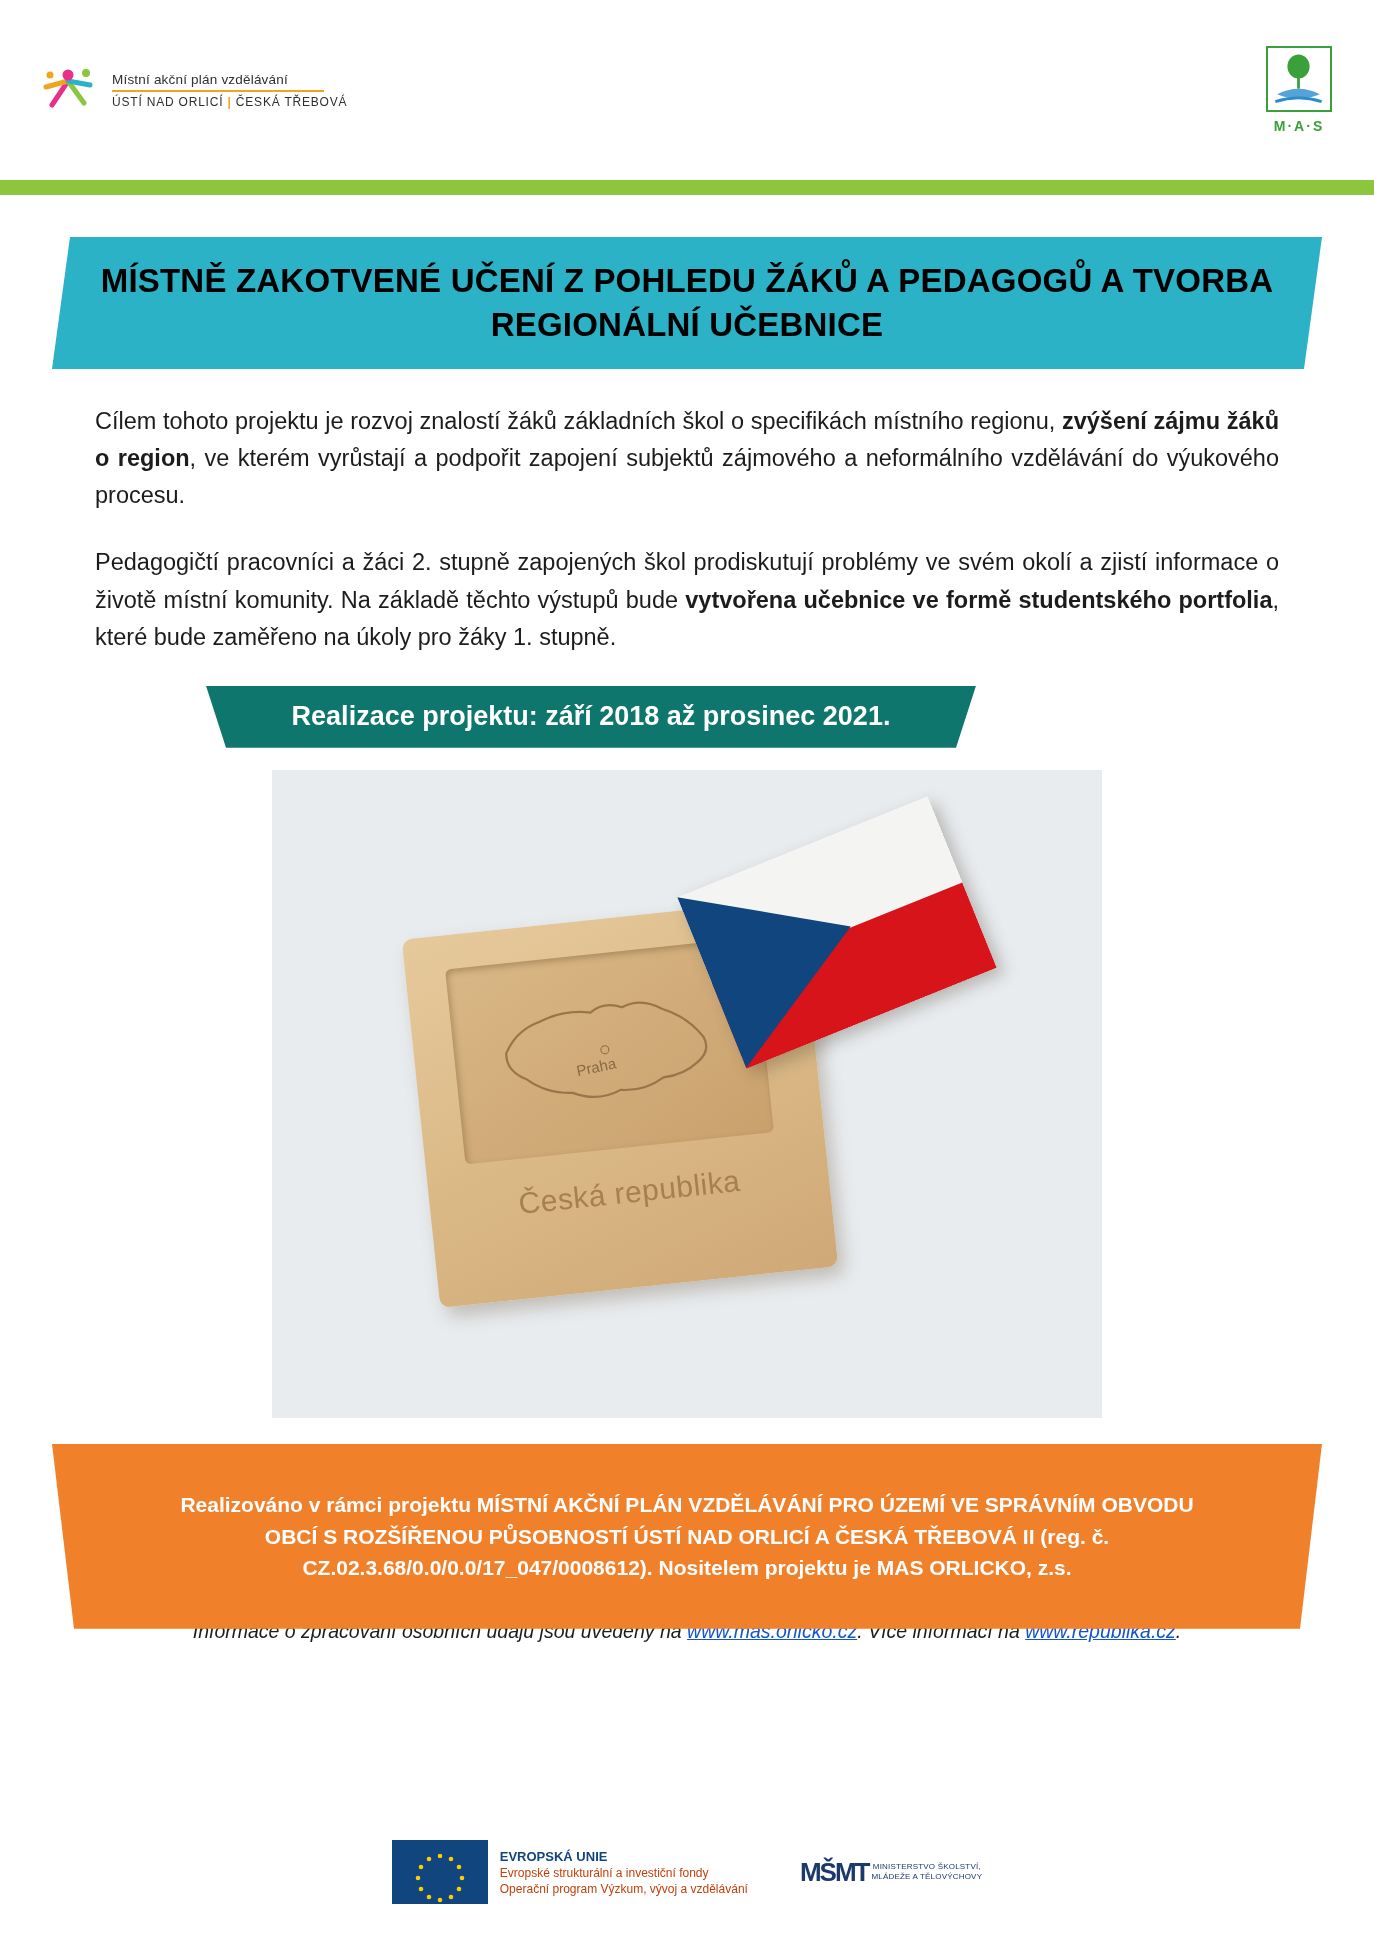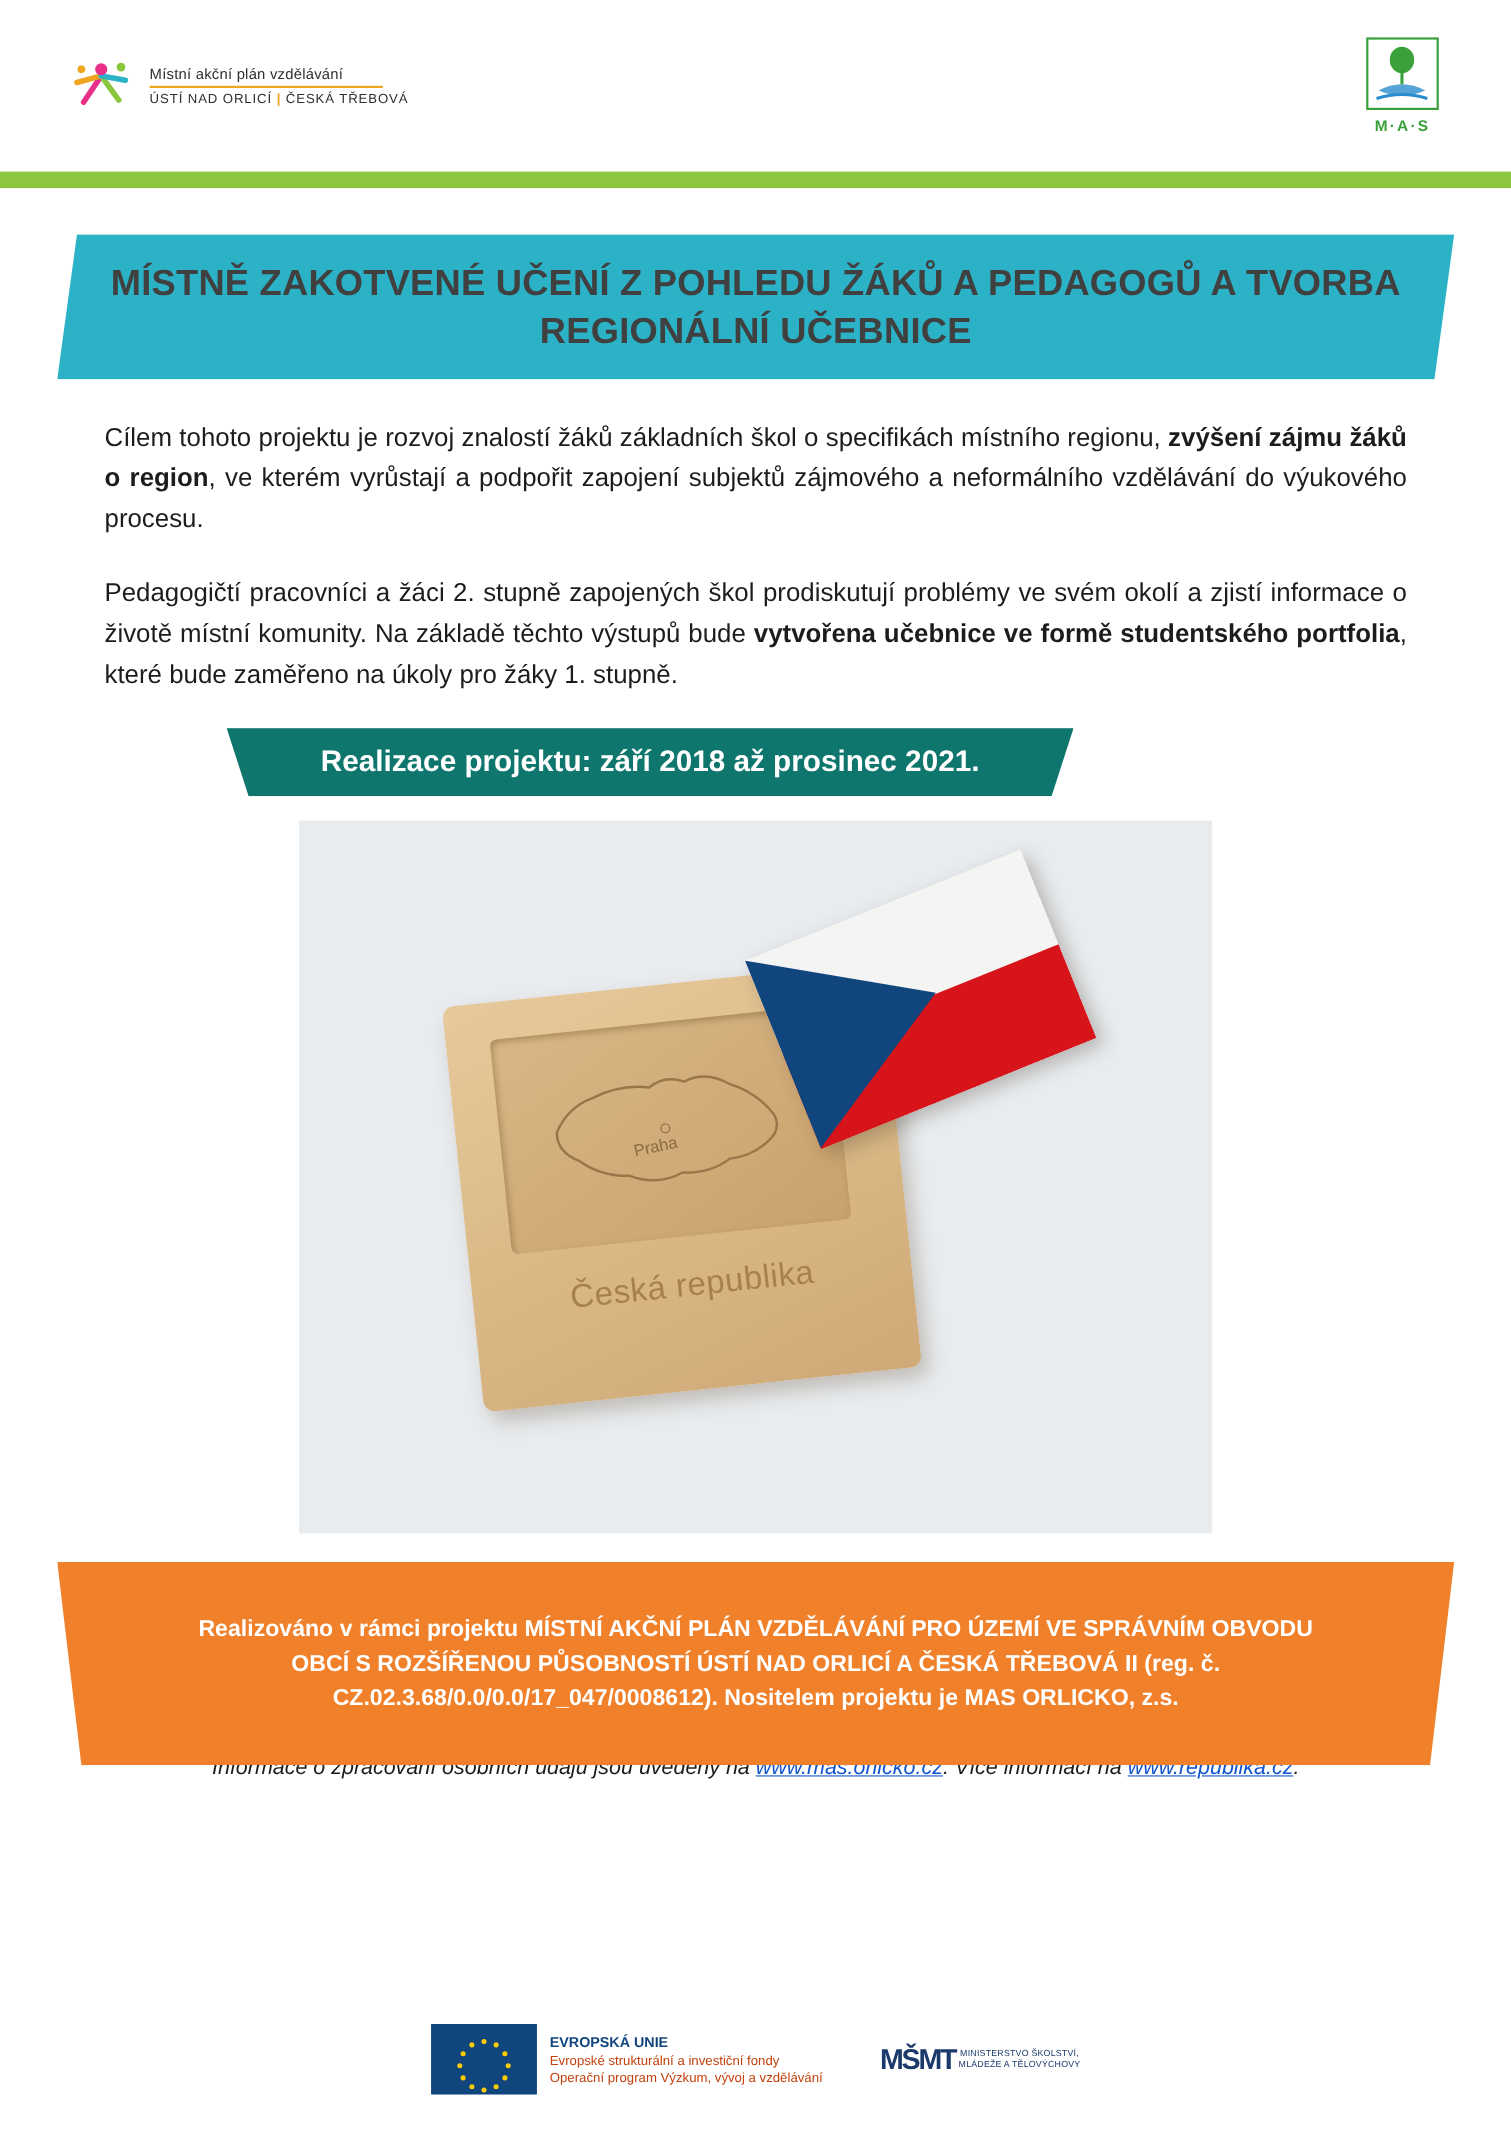--- a/index.html
+++ b/index.html
@@ -12,23 +12,23 @@
     height: 1944px;
     position: relative;
     font-family: "Liberation Sans", sans-serif;
     color: #1a1a1a;
     overflow: hidden;
   }
 
   
   .header {
     position: relative;
-    height: 156px;
+    height: 180px;
     box-sizing: border-box;
-    padding: 0 48px;
+    padding: 0 24px;
     display: flex;
     align-items: center;
     justify-content: space-between;
     border-radius: 29px;
   }
   .map-logo {
     display: flex;
     align-items: center;
     gap: 12px;
     margin-left: 14px;
@@ -98,21 +98,21 @@
     margin-top: 42px;
     height: 132px;
   }
   .title-banner {
     position: absolute;
     left: 52px;
     right: 52px;
     top: 0;
     height: 132px;
     background: #2bb2c6;
-    color: #404040;
+    color: #000000;
     display: flex;
     align-items: center;
     justify-content: center;
     text-align: center;
     
     clip-path: polygon(18px 0, 100% 0, calc(100% - 18px) 100%, 0 100%);
   }
   .title-banner h1 {
     margin: 0;
     font-size: 33px;

